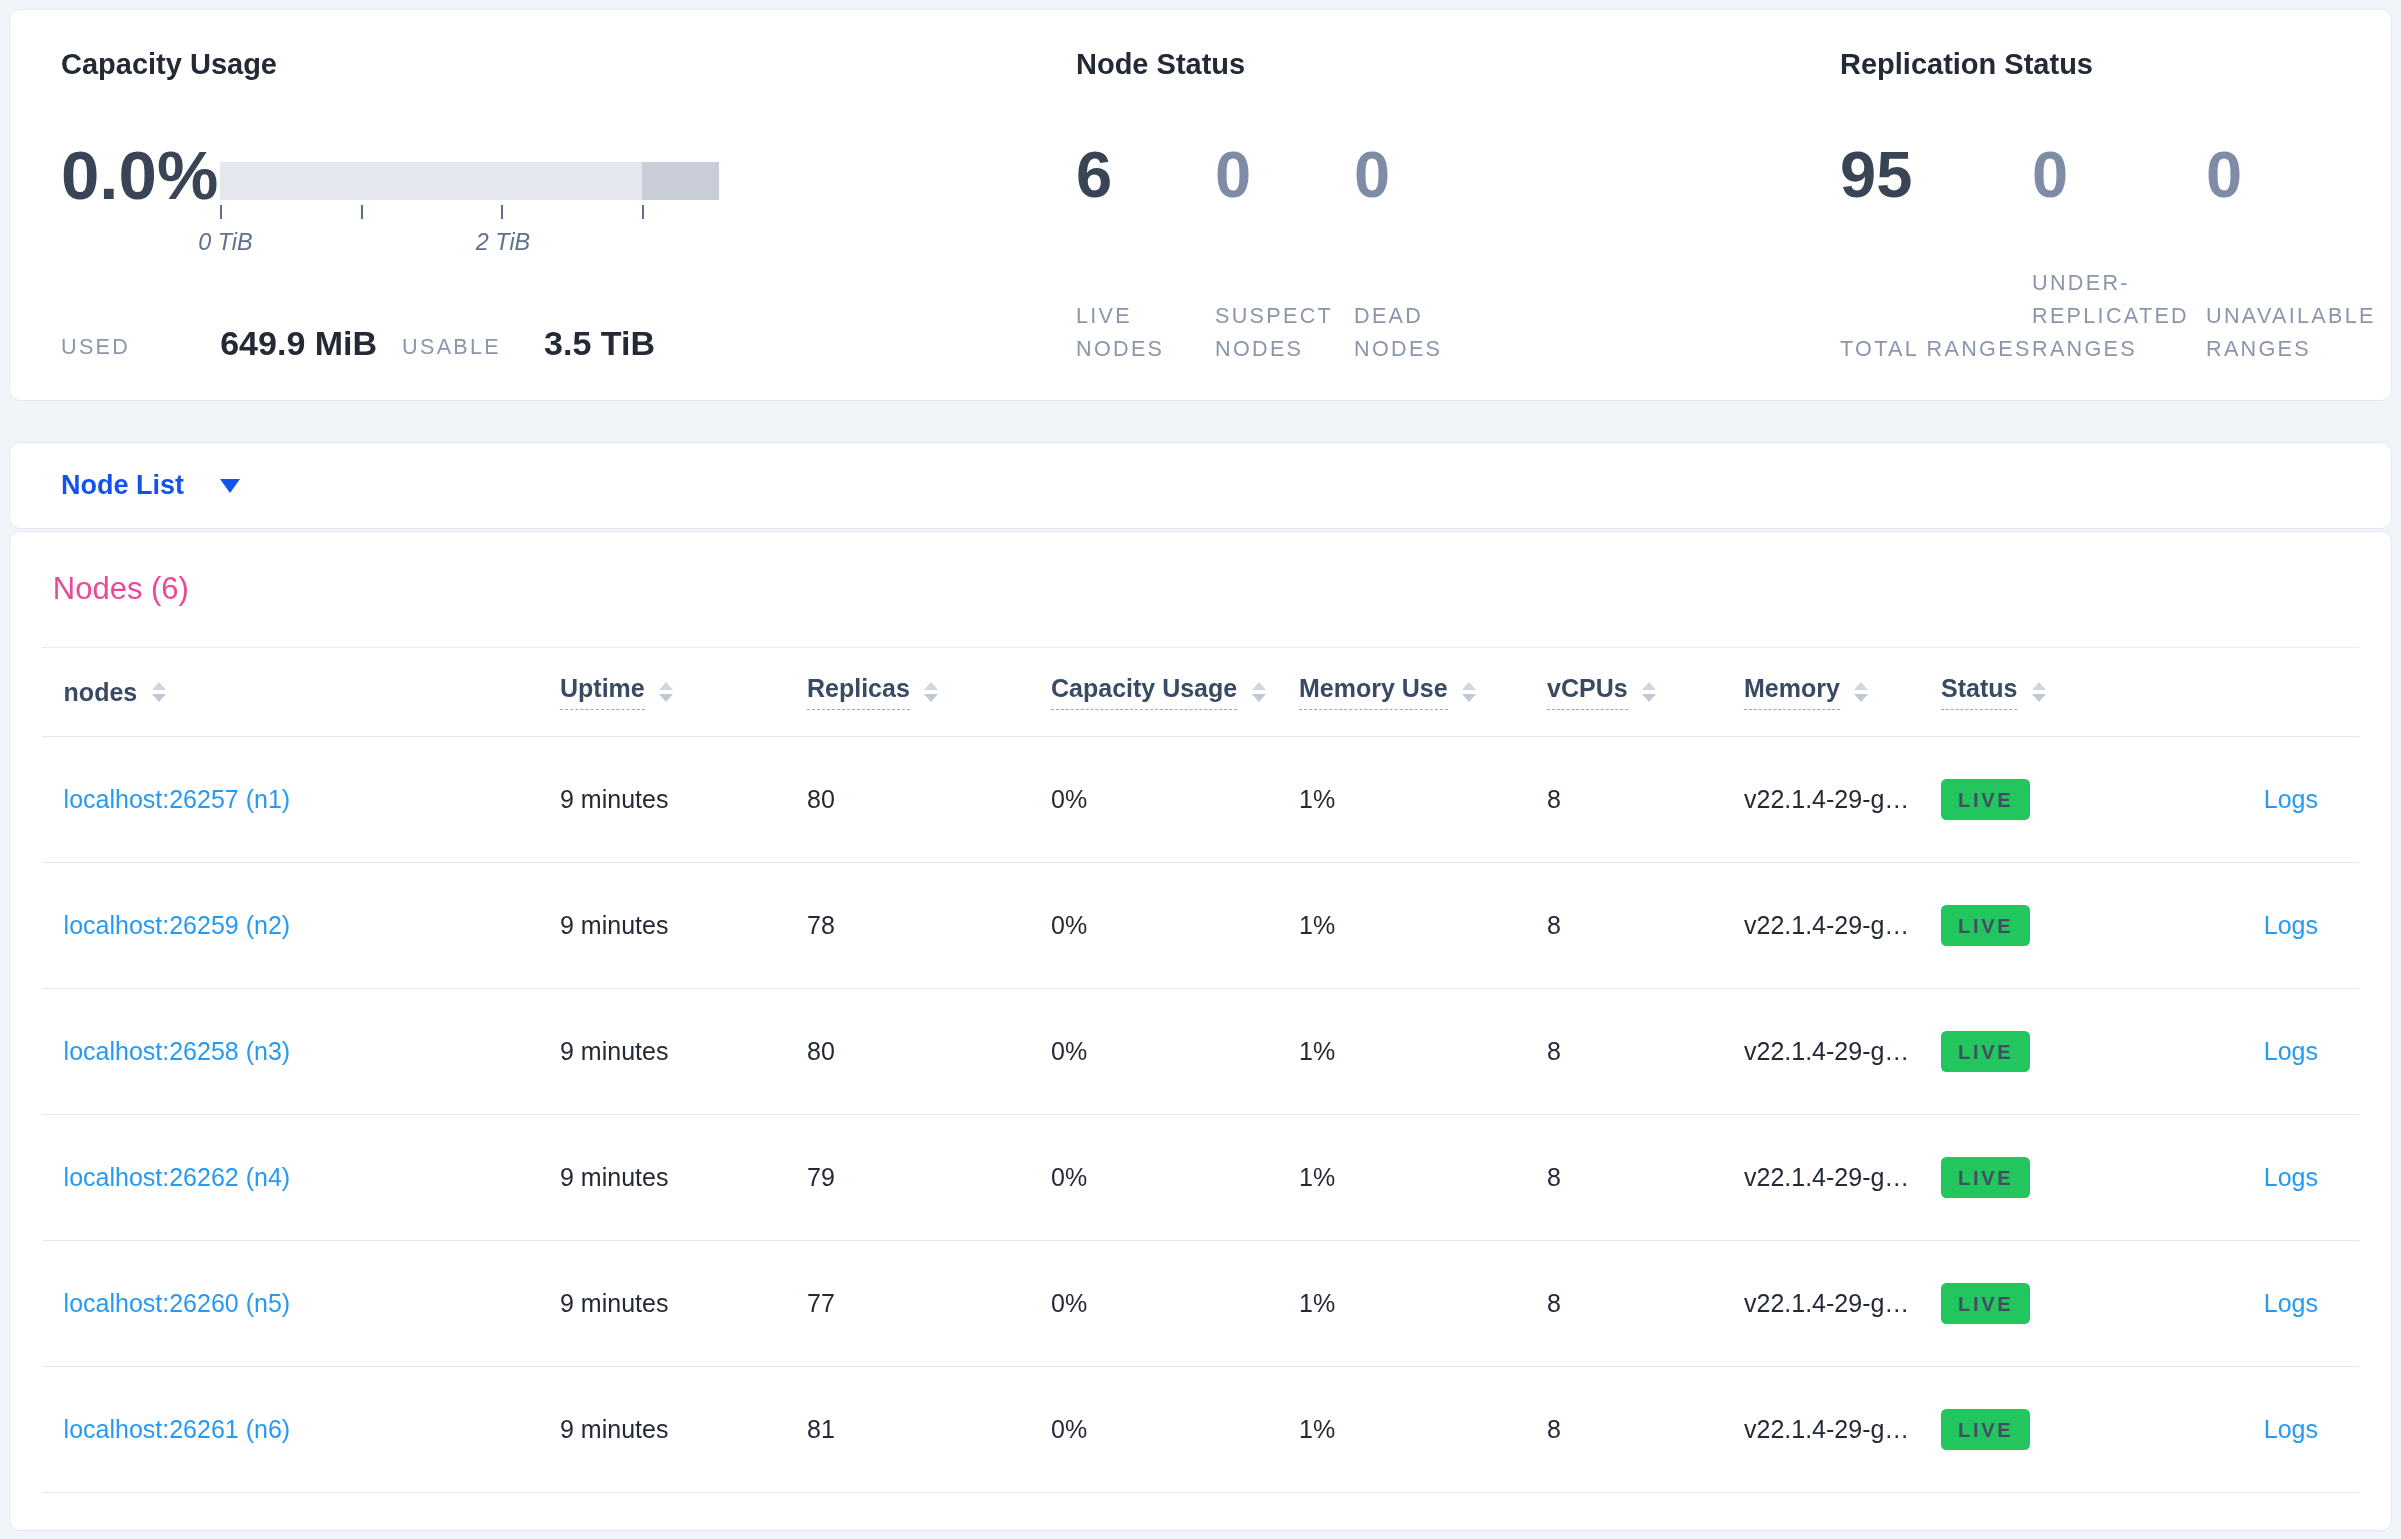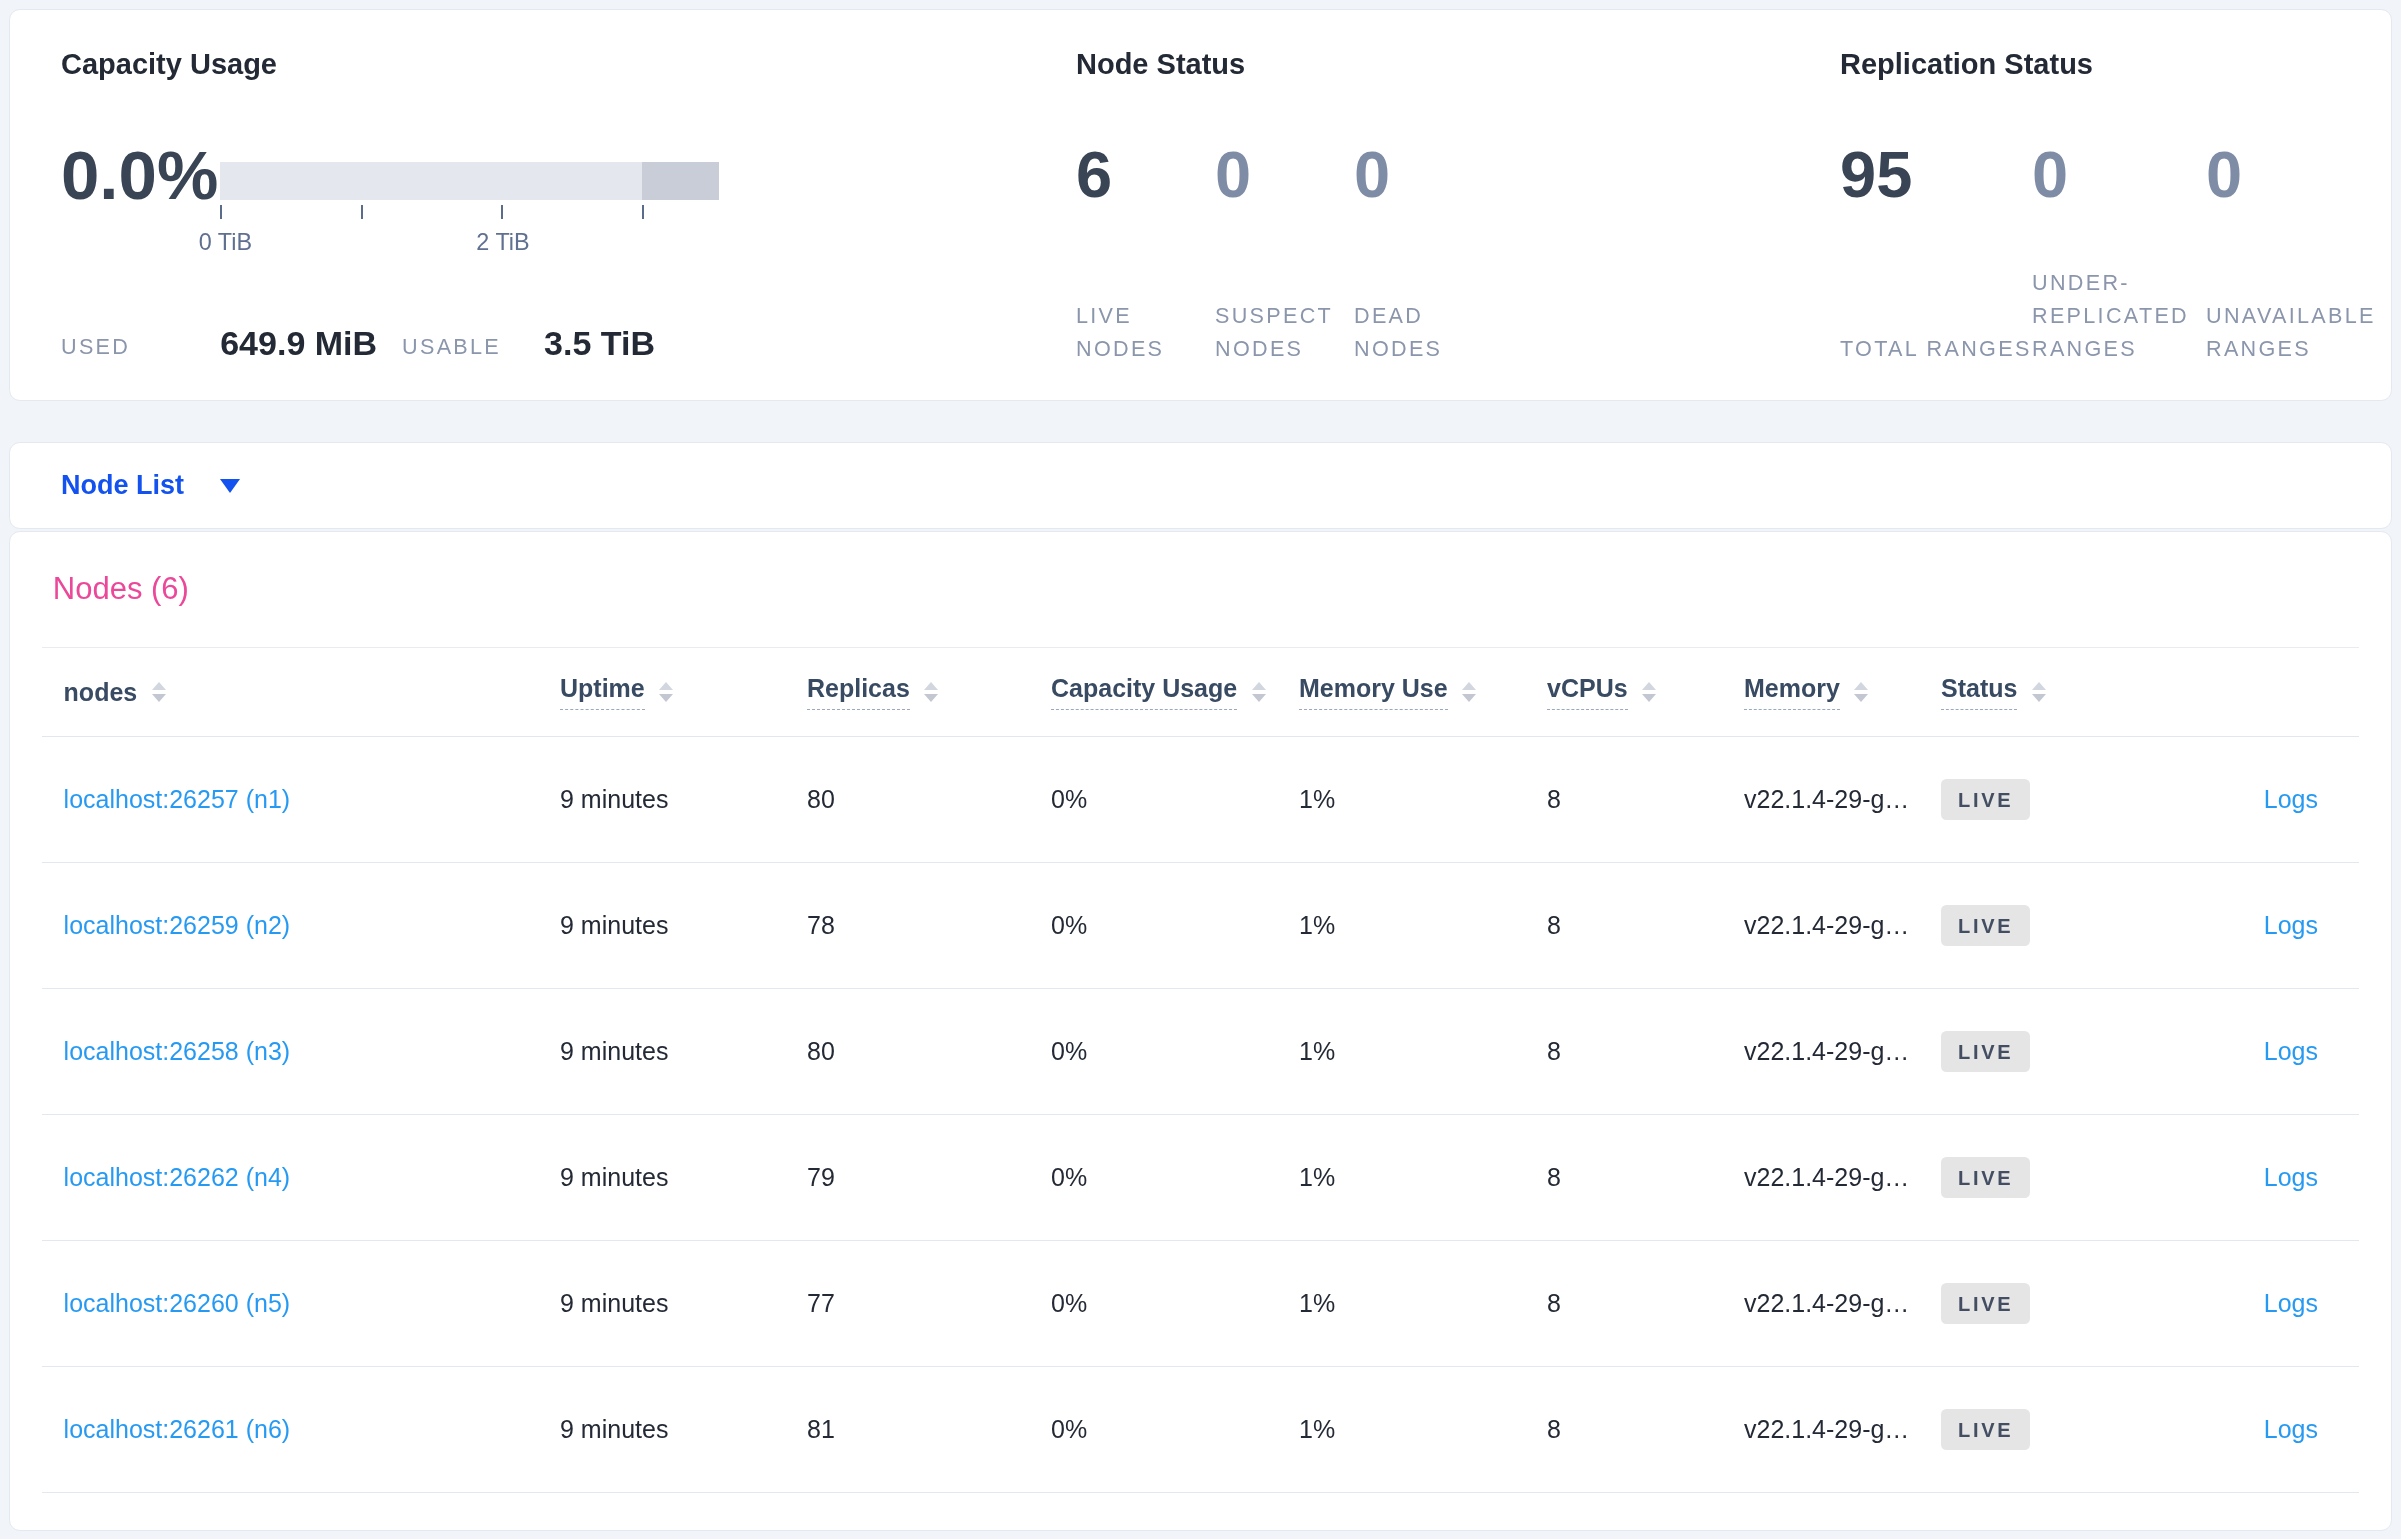--- a/index.html
+++ b/index.html
@@ -40,21 +40,21 @@
   .sec-repl .metric:nth-child(2) { width:174px; }
   .sec-repl .metric:nth-child(3) { width:189px; }
 
   
   .cap-body { position:relative; margin-top:58px; height:225px; }
   .cap-pct  { position:absolute; left:0; top:0; font-size:69px; font-weight:600; color:#394455; line-height:72px; }
   .cap-chart{ position:absolute; left:159px; top:21.6px; width:498px; height:117px; }
   .cap-bar  { position:relative; width:498px; height:38px; background:#E4E7ED; }
   .seg-dark { position:absolute; left:422px; top:0; width:77px; height:38px; background:#C9CDD8; }
   .cap-tick { position:absolute; top:43px; width:1.8px; height:14.4px; background:#5A6C8A; }
-  .cap-tick-label { position:absolute; top:67px; transform:translateX(-50%); font-size:23.4px; color:#5F7090; white-space:nowrap; }
+  .cap-tick-label { position:absolute; top:67px; transform:translateX(-50%); font-size:23.4px; color:#5F7090; white-space:nowrap;font-style:italic; }
   .cap-stats{ position:absolute; left:0; bottom:1.8px; display:flex; align-items:flex-end; white-space:nowrap; }
   .stat-value { font-size:34px; font-weight:600; color:#242A35; }
   .v-used   { margin-left:90px; }
   .l-usable { margin-left:25px; }
   .v-usable { margin-left:43px; }
 
   
   .view-row { display:flex; align-items:center; height:100%; padding-left:51px; }
   .view-label { font-size:27px; font-weight:600; color:#1352EF; cursor:pointer; }
   .caret { margin-left:36px; width:0; height:0;
@@ -78,21 +78,21 @@
 
   .trow {
     display:grid; grid-template-columns:var(--cols);
     align-items:center; height:126px;
     border-bottom:1.8px solid #E3E7EF;
     font-size:25px; color:#242A35;
   }
   .link { color:#269AF3; text-decoration:none; cursor:pointer; }
   .cell-logs { text-align:right; padding-right:41px; }
   .badge {
-    display:inline-block; background:#e5e5e5; color:#434E63;
+    display:inline-block; background:#22c55e; color:#434E63;
     font-size:20px; font-weight:700; letter-spacing:2.7px;
     padding:10.8px 17px; border-radius:5.4px; line-height:1;
   }
 </style>
 </head>
 <body>
 
 <div class="card" id="summary-card">
 
   <div class="sec sec-capacity">

